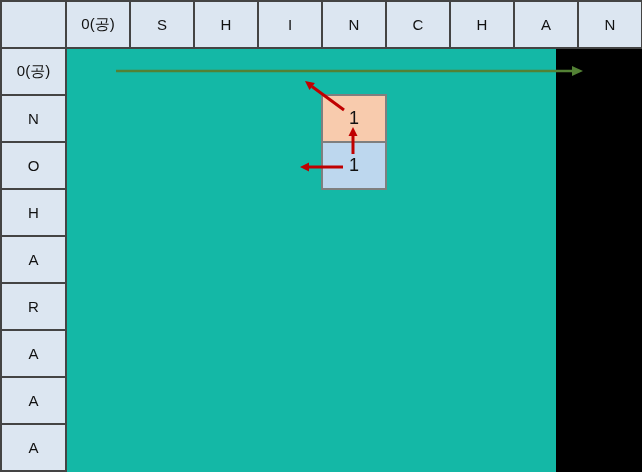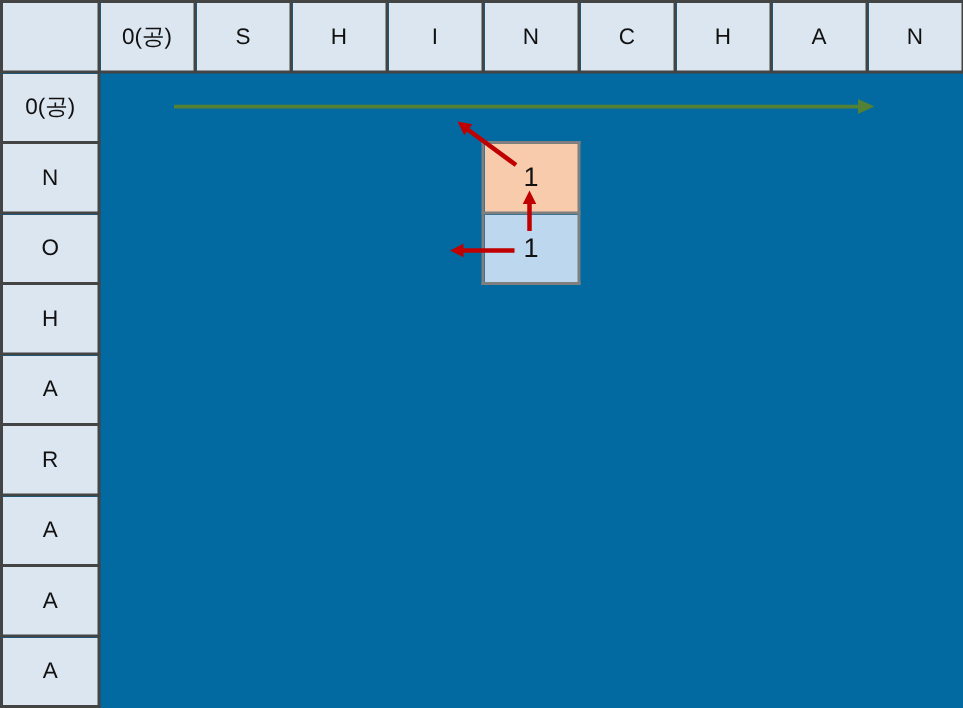--- a/index.html
+++ b/index.html
@@ -6,23 +6,23 @@
     margin: 0;
     padding: 0;
     width: 642px;
     height: 472px;
     background: #000000;
     overflow: hidden;
     font-family: "Liberation Sans", sans-serif;
   }
   .stage {
     position: relative;
-    width: 642px;
+    width: 556px;
     height: 472px;
-    background: #0369a1;
+    background: #14b8a6;
   }
   table.dp {
     position: absolute;
     top: 0;
     left: 0;
     border-collapse: collapse;
     table-layout: fixed;
     width: 641px;
   }
   table.dp td {

